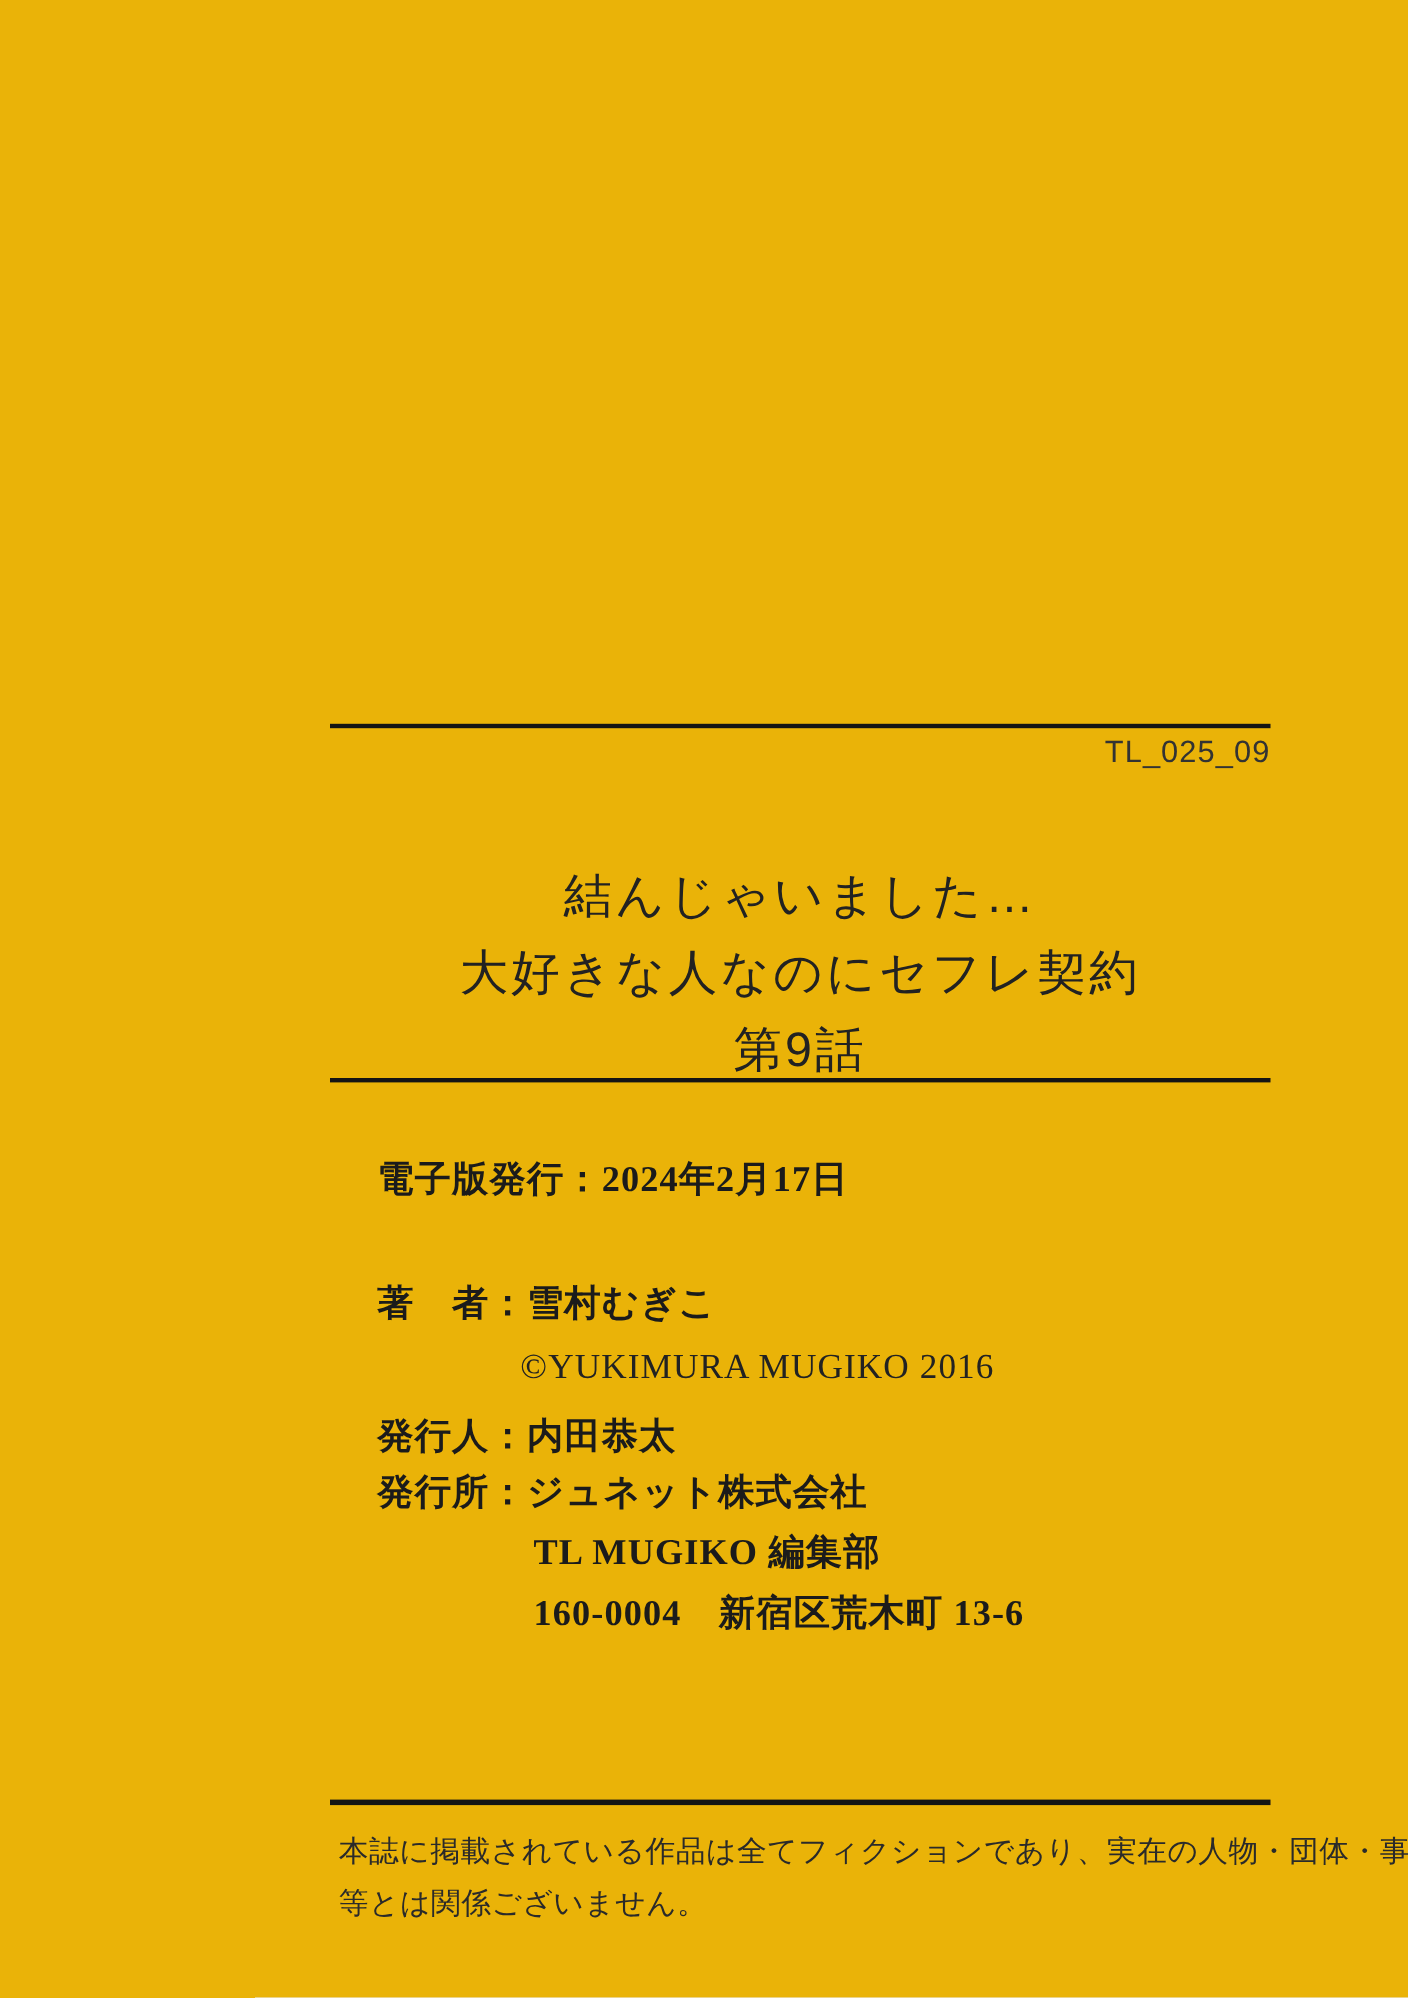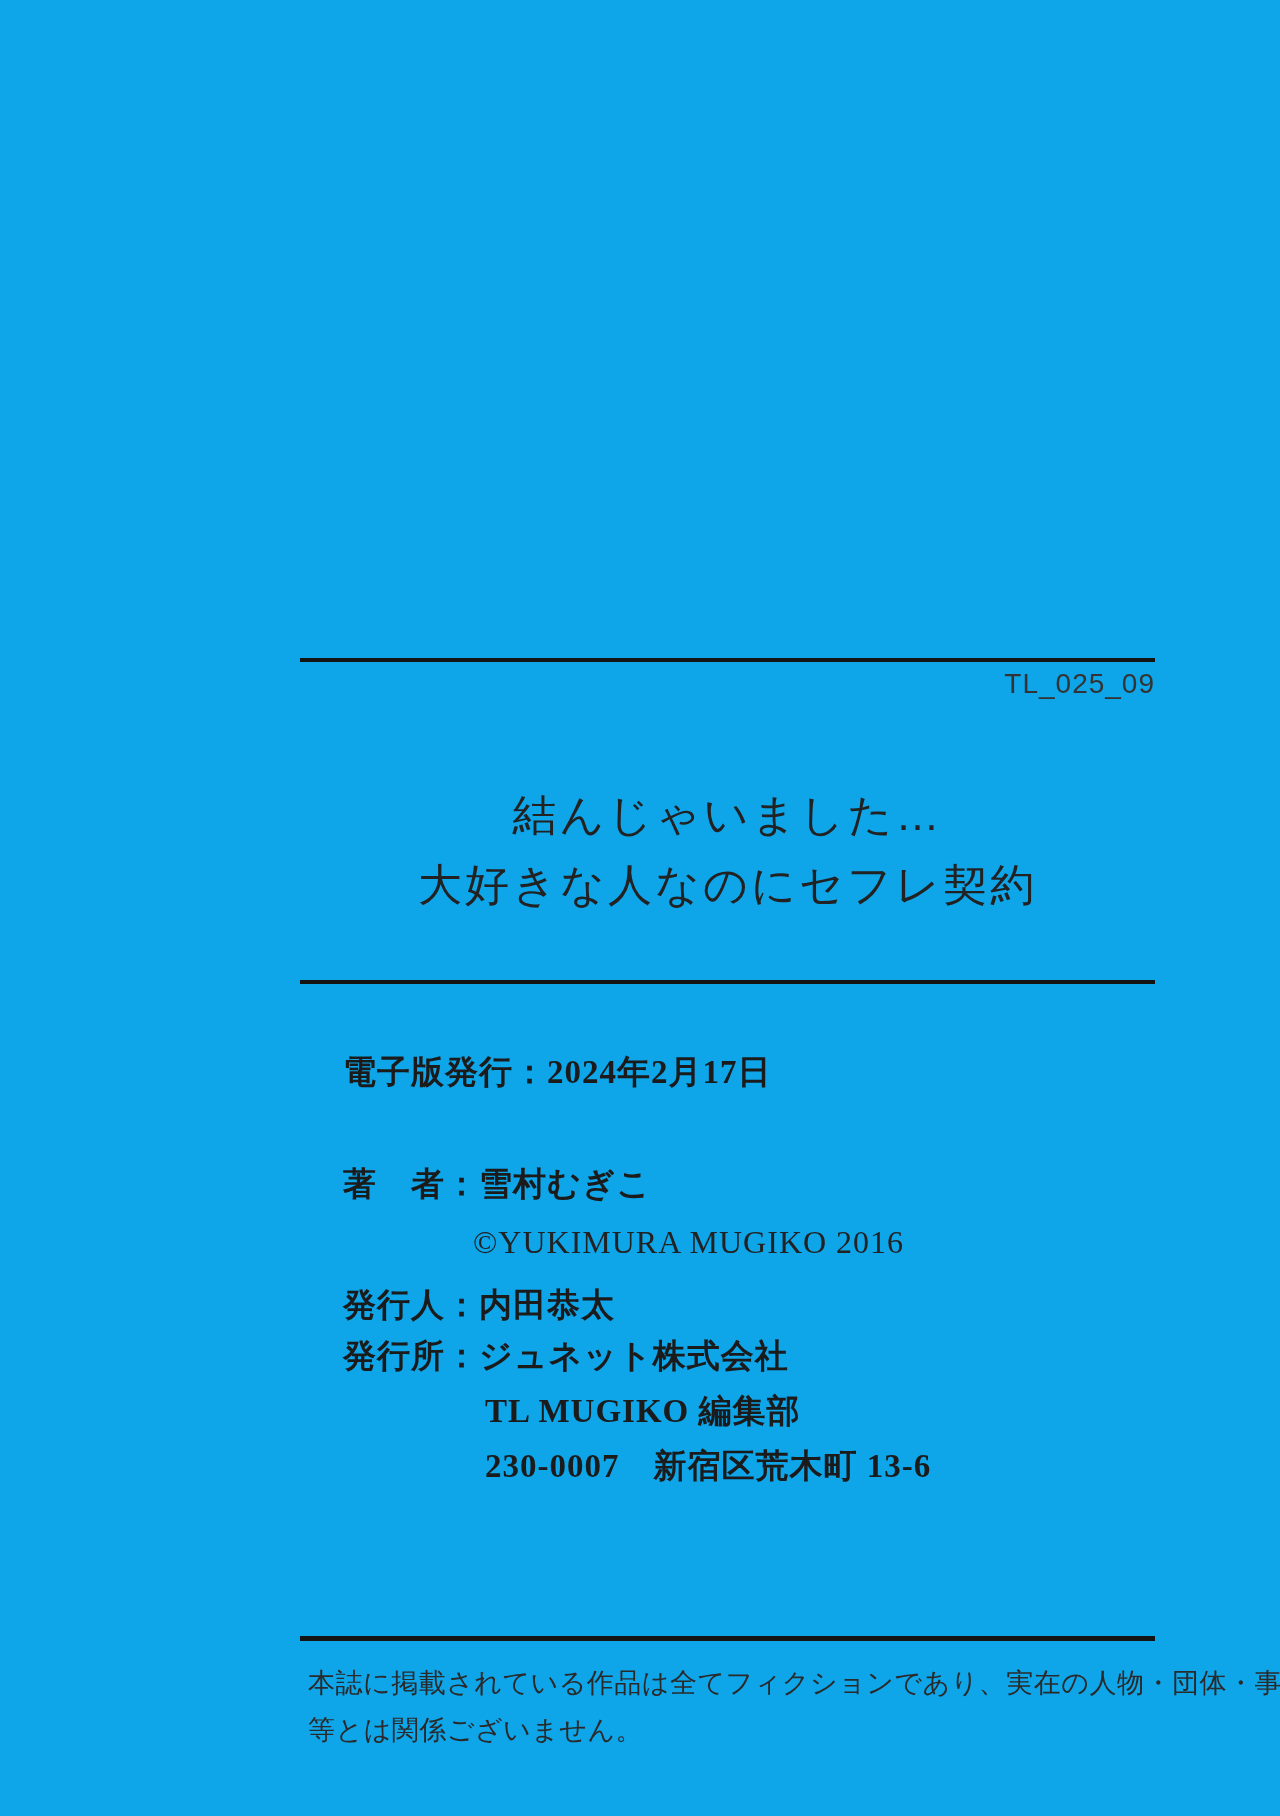--- a/index.html
+++ b/index.html
@@ -5,21 +5,21 @@
   html, body {
     margin: 0;
     padding: 0;
     background: #e9e9e9;
   }
   .page {
     position: relative;
     width: 1280px;
     height: 1816px;
     margin: 0 auto;
-    background: #0ea5e9;
+    background: #eab308;
     font-family: "Liberation Sans", "DejaVu Sans", sans-serif;
     color: #1e1e1e;
     overflow: hidden;
   }
   .rule {
     position: absolute;
     left: 300px;
     width: 855px;
     background: #141414;
   }
@@ -93,20 +93,21 @@
 
 <div class="page">
 
   <div class="rule rule-top"></div>
 
   <div class="page-code">TL_025_09</div>
 
   <div class="title-block">
     <div class="title-line">結んじゃいました…</div>
     <div class="title-line">大好きな人なのにセフレ契約</div>
+    <div class="title-line">第9話</div>
   </div>
 
   <div class="rule rule-mid"></div>
 
   <div class="colophon-row row-edition">
     <span>電子版発行：</span><span>2024年2月17日</span>
   </div>
 
   <div class="colophon-row row-author">
     <span>著　者：</span><span>雪村むぎこ</span>
@@ -117,21 +118,21 @@
   <div class="colophon-row row-pub-house">
     <span>発行所：</span><span>ジュネット株式会社</span>
   </div>
 
   <div class="colophon-row row-pub-person">
     <span>発行人：</span><span>内田恭太</span>
   </div>
 
   <div class="colophon-row row-editorial">TL MUGIKO 編集部</div>
 
-  <div class="colophon-row row-address">230-0007　新宿区荒木町 13-6</div>
+  <div class="colophon-row row-address">160-0004　新宿区荒木町 13-6</div>
 
   <div class="rule rule-bottom"></div>
 
   <div class="disclaimer">
     <div class="disclaimer-line">本誌に掲載されている作品は全てフィクションであり、実在の人物・団体・事件</div>
     <div class="disclaimer-line">等とは関係ございません。</div>
   </div>
 
 </div>
 

